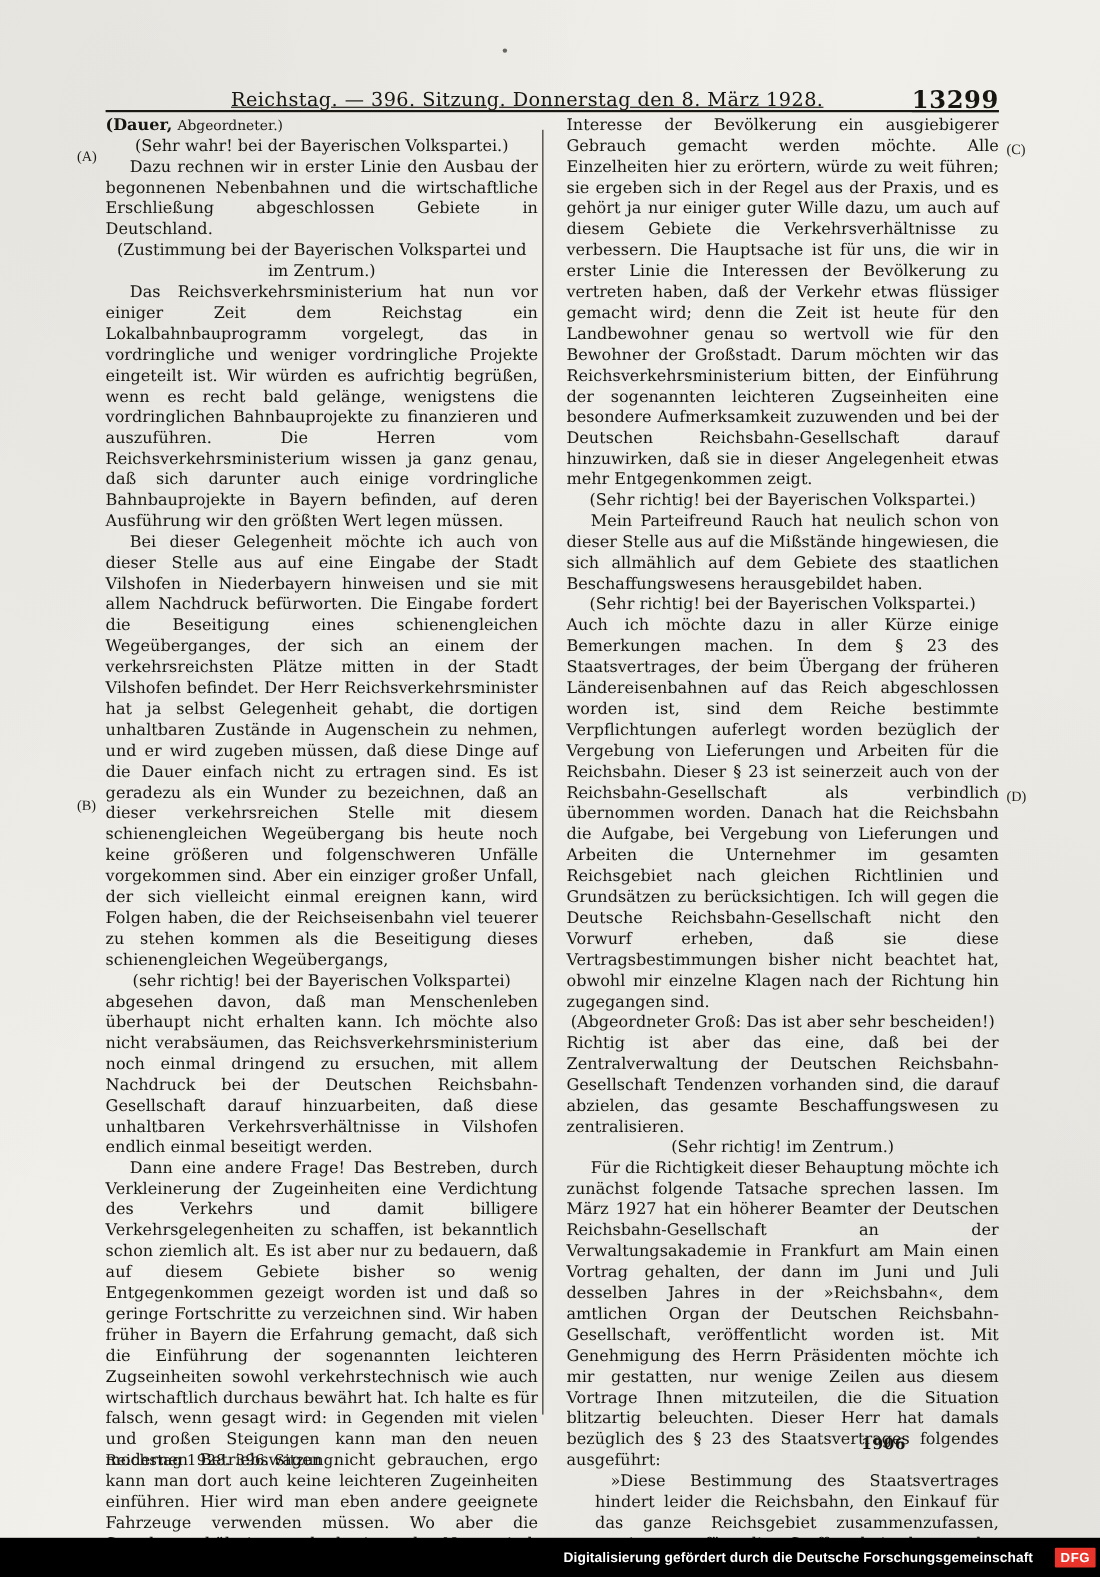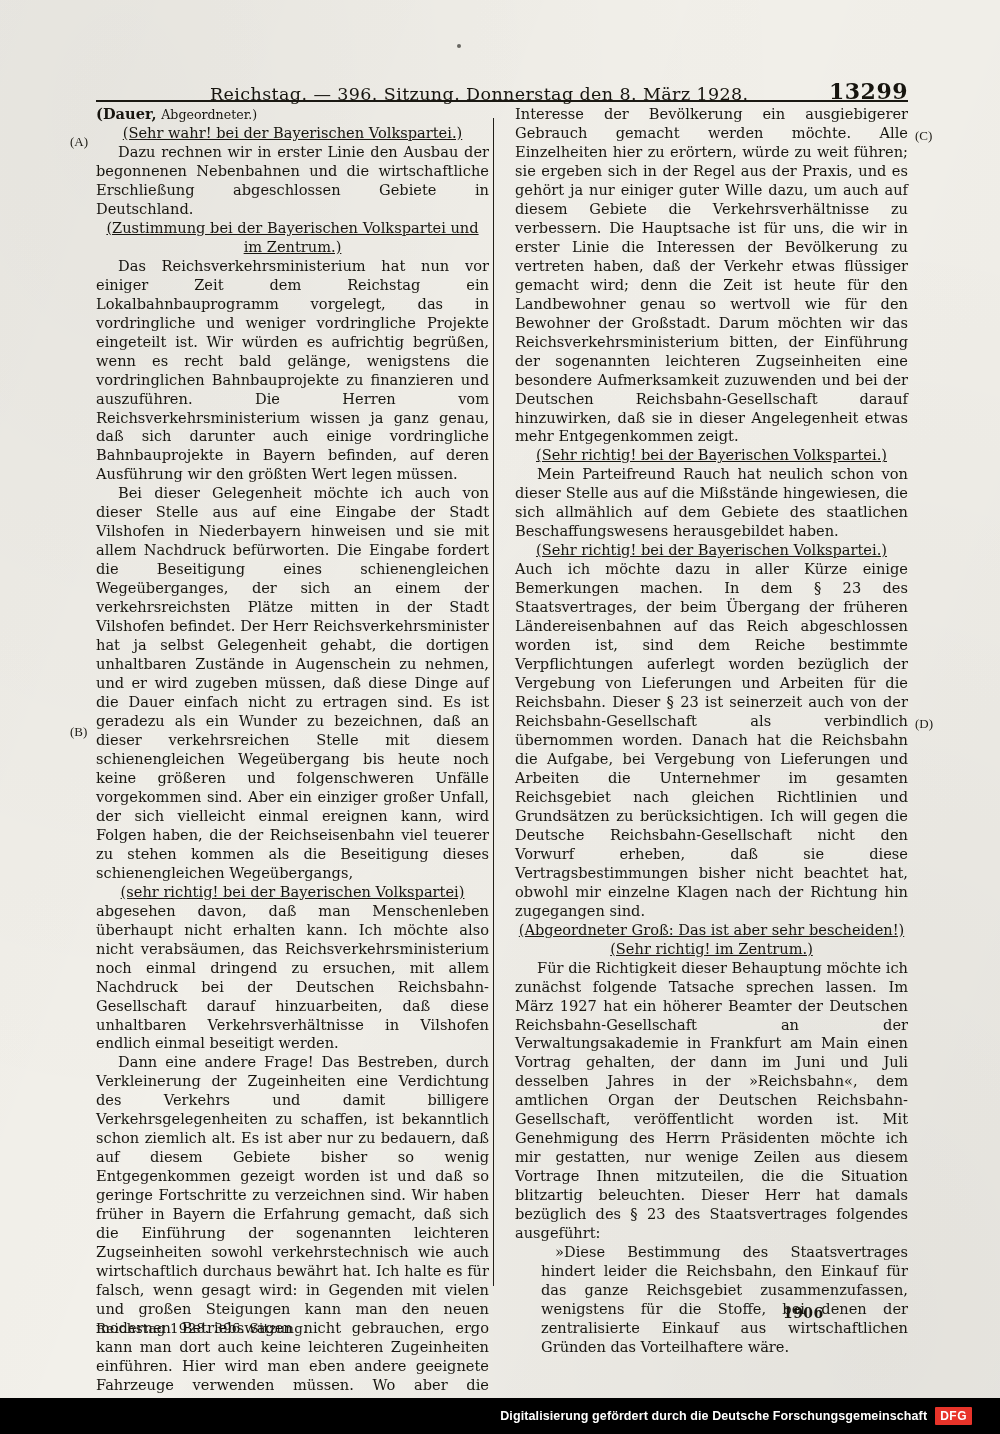--- a/index.html
+++ b/index.html
@@ -35,22 +35,23 @@
     opacity: .75;
   }
 
   
   .running-head {
     position: absolute;
     top: 78px;
     left: 92px;
     width: 816px;
     display: flex;
-    align-items: flex-end;
+    align-items: center;
     justify-content: space-between;
+    text-decoration: underline;
   }
   .running-head .rh-center {
     font-size: 17.5px;
     letter-spacing: .4px;
     white-space: nowrap;
     margin-left: 118px;
   }
   .running-head .rh-page {
     font-size: 22px;
     font-weight: 700;
@@ -85,21 +86,21 @@
     position: absolute;
     left: 493px;
     top: 118px;
     width: 1.3px;
     height: 1168px;
     background: #211f19;
   }
 
   p { margin: 0 0 0 0; text-indent: 22px; }
   p.noind { text-indent: 0; }
-  p.center { text-align: center; text-indent: 0; text-decoration: underline; }
+  p.center { text-align: center; text-indent: 0; }
   p.speaker { text-indent: 0; }
   .sp-name { font-weight: 700; }
   .sp-role { font-size: 12.6px; }
   .quote {
     margin-left: 26px;
     text-indent: 14px;
     text-align: justify;
   }
 
   
@@ -131,31 +132,32 @@
   .banner {
     position: absolute;
     left: 0;
     bottom: 0;
     width: 1000px;
     height: 36px;
     background: #000;
     display: flex;
     align-items: center;
     justify-content: flex-end;
+    gap: 12px;
   }
   .banner-text {
     color: #fff;
     font-family: "Liberation Sans", sans-serif;
     font-size: 12.5px;
     font-weight: 700;
     letter-spacing: .1px;
     margin-right: 8px;
   }
   .banner-logo {
-    margin-right: 28px;
+    margin-right: 4px;
     background: #e8342a;
     color: #fff;
     font-family: "Liberation Sans", sans-serif;
     font-size: 12px;
     font-weight: 700;
     padding: 2px 5px 2px 5px;
     letter-spacing: .5px;
     border-radius: 1px;
   }
 </style>
@@ -196,20 +198,21 @@
       <p>Dann eine andere Frage! Das Bestreben, durch Verkleinerung der Zugeinheiten eine Verdichtung des Verkehrs und damit billigere Verkehrsgelegenheiten zu schaffen, ist bekanntlich schon ziemlich alt. Es ist aber nur zu bedauern, daß auf diesem Gebiete bisher so wenig Entgegenkommen gezeigt worden ist und daß so geringe Fortschritte zu verzeichnen sind. Wir haben früher in Bayern die Erfahrung gemacht, daß sich die Einführung der sogenannten leichteren Zugseinheiten sowohl verkehrstechnisch wie auch wirtschaftlich durchaus bewährt hat. Ich halte es für falsch, wenn gesagt wird: in Gegenden mit vielen und großen Steigungen kann man den neuen modernen Betriebswagen nicht gebrauchen, ergo kann man dort auch keine leichteren Zugeinheiten einführen. Hier wird man eben andere geeignete Fahrzeuge verwenden müssen. Wo aber die Streckenverhältnisse mehr horizontaler Natur sind, dort bewährt sich der Betriebswagen durchaus, und es wäre nur zu begrüßen, wenn von dieser Einrichtung im</p>
     </div>
 
     <div class="col">
       <p class="noind">Interesse der Bevölkerung ein ausgiebigerer Gebrauch gemacht werden möchte. Alle Einzelheiten hier zu erörtern, würde zu weit führen; sie ergeben sich in der Regel aus der Praxis, und es gehört ja nur einiger guter Wille dazu, um auch auf diesem Gebiete die Verkehrsverhältnisse zu verbessern. Die Hauptsache ist für uns, die wir in erster Linie die Interessen der Bevölkerung zu vertreten haben, daß der Verkehr etwas flüssiger gemacht wird; denn die Zeit ist heute für den Landbewohner genau so wertvoll wie für den Bewohner der Großstadt. Darum möchten wir das Reichsverkehrsministerium bitten, der Einführung der sogenannten leichteren Zugseinheiten eine besondere Aufmerksamkeit zuzuwenden und bei der Deutschen Reichsbahn-Gesellschaft darauf hinzuwirken, daß sie in dieser Angelegenheit etwas mehr Entgegenkommen zeigt.</p>
       <p class="center">(Sehr richtig! bei der Bayerischen Volkspartei.)</p>
       <p>Mein Parteifreund Rauch hat neulich schon von dieser Stelle aus auf die Mißstände hingewiesen, die sich allmählich auf dem Gebiete des staatlichen Beschaffungswesens herausgebildet haben.</p>
       <p class="center">(Sehr richtig! bei der Bayerischen Volkspartei.)</p>
       <p class="noind">Auch ich möchte dazu in aller Kürze einige Bemerkungen machen. In dem § 23 des Staatsvertrages, der beim Übergang der früheren Ländereisenbahnen auf das Reich abgeschlossen worden ist, sind dem Reiche bestimmte Verpflichtungen auferlegt worden bezüglich der Vergebung von Lieferungen und Arbeiten für die Reichsbahn. Dieser § 23 ist seinerzeit auch von der Reichsbahn-Gesellschaft als verbindlich übernommen worden. Danach hat die Reichsbahn die Aufgabe, bei Vergebung von Lieferungen und Arbeiten die Unternehmer im gesamten Reichsgebiet nach gleichen Richtlinien und Grundsätzen zu berücksichtigen. Ich will gegen die Deutsche Reichsbahn-Gesellschaft nicht den Vorwurf erheben, daß sie diese Vertragsbestimmungen bisher nicht beachtet hat, obwohl mir einzelne Klagen nach der Richtung hin zugegangen sind.</p>
       <p class="center">(Abgeordneter Groß: Das ist aber sehr bescheiden!)</p>
+      <p class="noind">Richtig ist aber das eine, daß bei der Zentralverwaltung der Deutschen Reichsbahn-Gesellschaft Tendenzen vorhanden sind, die darauf abzielen, das gesamte Beschaffungswesen zu zentralisieren.</p>
       <p class="center">(Sehr richtig! im Zentrum.)</p>
       <p>Für die Richtigkeit dieser Behauptung möchte ich zunächst folgende Tatsache sprechen lassen. Im März 1927 hat ein höherer Beamter der Deutschen Reichsbahn-Gesellschaft an der Verwaltungsakademie in Frankfurt am Main einen Vortrag gehalten, der dann im Juni und Juli desselben Jahres in der »Reichsbahn«, dem amtlichen Organ der Deutschen Reichsbahn-Gesellschaft, veröffentlicht worden ist. Mit Genehmigung des Herrn Präsidenten möchte ich mir gestatten, nur wenige Zeilen aus diesem Vortrage Ihnen mitzuteilen, die die Situation blitzartig beleuchten. Dieser Herr hat damals bezüglich des § 23 des Staatsvertrages folgendes ausgeführt:</p>
       <p class="quote">»Diese Bestimmung des Staatsvertrages hindert leider die Reichsbahn, den Einkauf für das ganze Reichsgebiet zusammenzufassen, wenigstens für die Stoffe, bei denen der zentralisierte Einkauf aus wirtschaftlichen Gründen das Vorteilhaftere wäre.</p>
 
     </div>
   </div>
 
   <div class="foot-left">Reichstag 1928.   396. Sitzung.</div>
   <div class="foot-right">1906</div>
 

